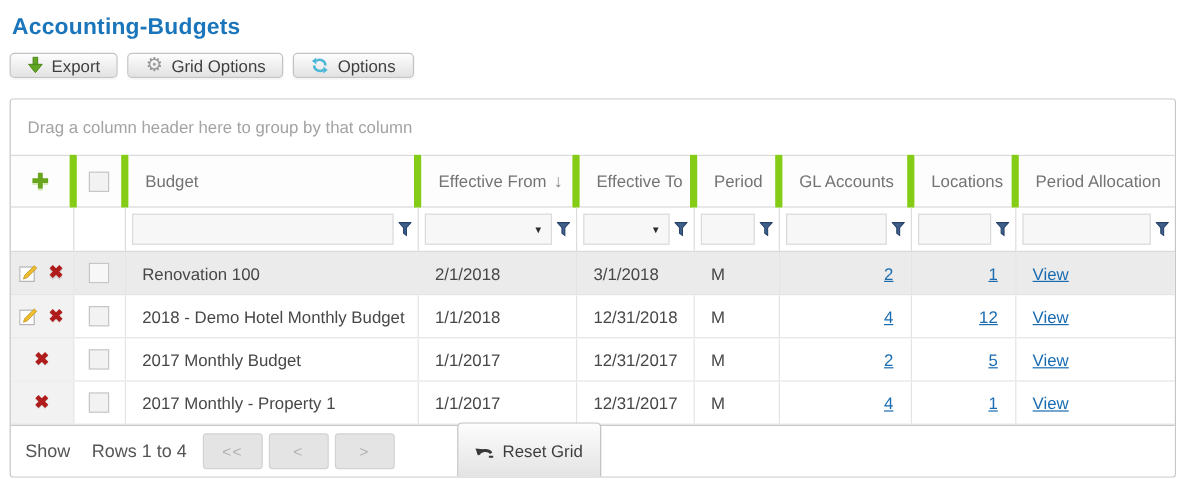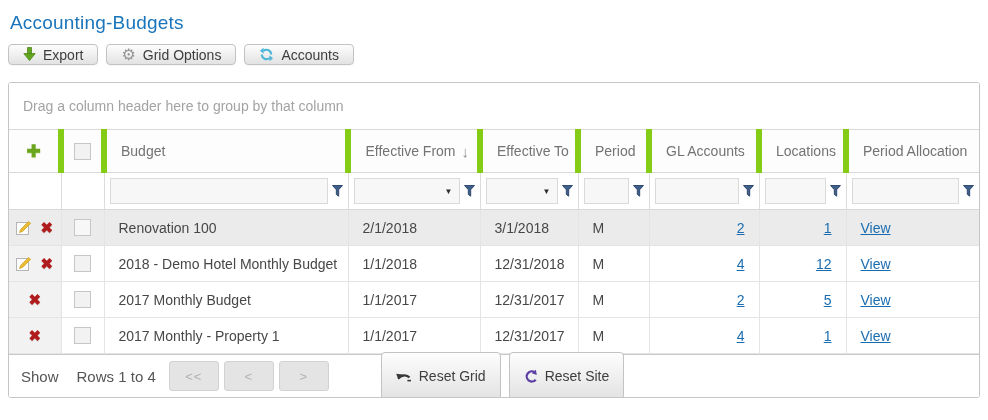--- a/index.html
+++ b/index.html
@@ -1,20 +1,20 @@
 <!DOCTYPE html>
 <html><head>
 <meta charset="utf-8">
 <style>
   * { box-sizing: border-box; margin: 0; padding: 0; }
   html,body { background:#fff; font-family:"Liberation Sans", sans-serif; }
   body { width:988px; height:420px; overflow:hidden; }
   .page { padding:10px 8px 0 8px; }
 
-  .page-title { color:#1b75bb; font-size:19px; font-weight:400; margin:2px 0 10px 2px; letter-spacing:0.2px; }
+  .page-title { color:#1b75bb; font-size:19px; font-weight:700; margin:2px 0 10px 2px; letter-spacing:0.2px; }
 
   .toolbar { display:flex; gap:8px; margin:0 0 17px 0; }
   .btn {
     display:inline-flex; align-items:center; gap:7px;
     padding:0 14px; height:21px;
     border:1px solid #c3c3c3; border-radius:4px;
     background:linear-gradient(#fdfdfd,#ededed 60%,#e2e2e2);
     color:#3e3e3e; font-size:14px; cursor:pointer;
     box-shadow:0 1px 1px rgba(0,0,0,0.04);
   }
@@ -111,21 +111,21 @@
     </button>
     <button class="btn">
       <span class="ico">
         <svg width="15" height="15" viewBox="0 0 16 16">
           <path d="M13 8 A 5 5 0 0 0 4.8 4.2" fill="none" stroke="#4cb6d6" stroke-width="2.2"></path>
           <polygon points="4.9,0.9 4.9,7.1 1.0,4.0" fill="#4cb6d6"></polygon>
           <path d="M3 8 A 5 5 0 0 0 11.2 11.8" fill="none" stroke="#4cb6d6" stroke-width="2.2"></path>
           <polygon points="11.1,8.9 11.1,15.1 15.0,12.0" fill="#4cb6d6"></polygon>
         </svg>
       </span>
-      <span>Accounts</span>
+      <span>Options</span>
     </button>
   </div>
 
   <div class="grid">
     <div class="group-panel">
       <span>Drag a column header here to group by that column</span>
     </div>
 
     <table class="grid-table">
       <colgroup>
@@ -344,24 +344,15 @@
       <button class="btn footer-btn reset-grid-btn">
         <span class="ico">
           <svg width="16" height="12" viewBox="0 0 16 12">
             <path d="M2.6 8.6 A 6 4.6 0 0 1 13.4 7.6" fill="none" stroke="#383838" stroke-width="2.4"></path>
             <polygon points="0.2,3.8 6.6,4.4 2.4,9.8" fill="#383838"></polygon>
             <path d="M11.4 10.6 h3.6" stroke="#383838" stroke-width="1.6"></path>
           </svg>
         </span>
         <span>Reset Grid</span>
       </button>
-      <button class="btn footer-btn reset-site-btn">
-        <span class="ico">
-          <svg width="14" height="15" viewBox="0 0 16 16">
-            <path d="M12.6 3.4 A 5.8 5.8 0 1 0 13.4 11.6" fill="none" stroke="#5d3fa3" stroke-width="2.6"></path>
-            <polygon points="13.6,0.4 14.6,6.2 8.8,4.2" fill="#5d3fa3"></polygon>
-          </svg>
-        </span>
-        <span>Reset Site</span>
-      </button>
     </div>
   </div>
 </div>
 
 </body></html>

